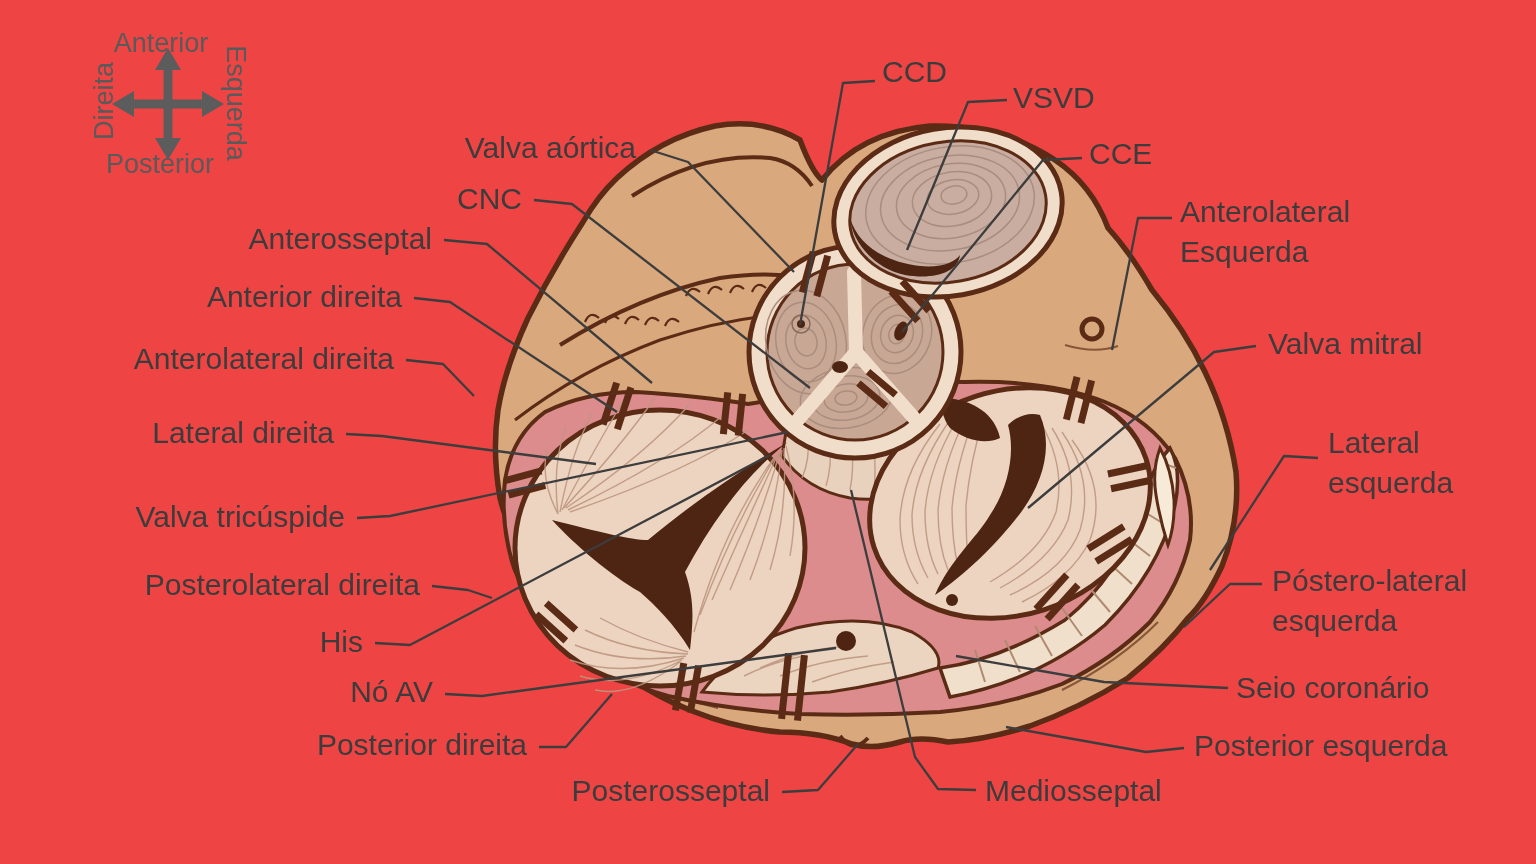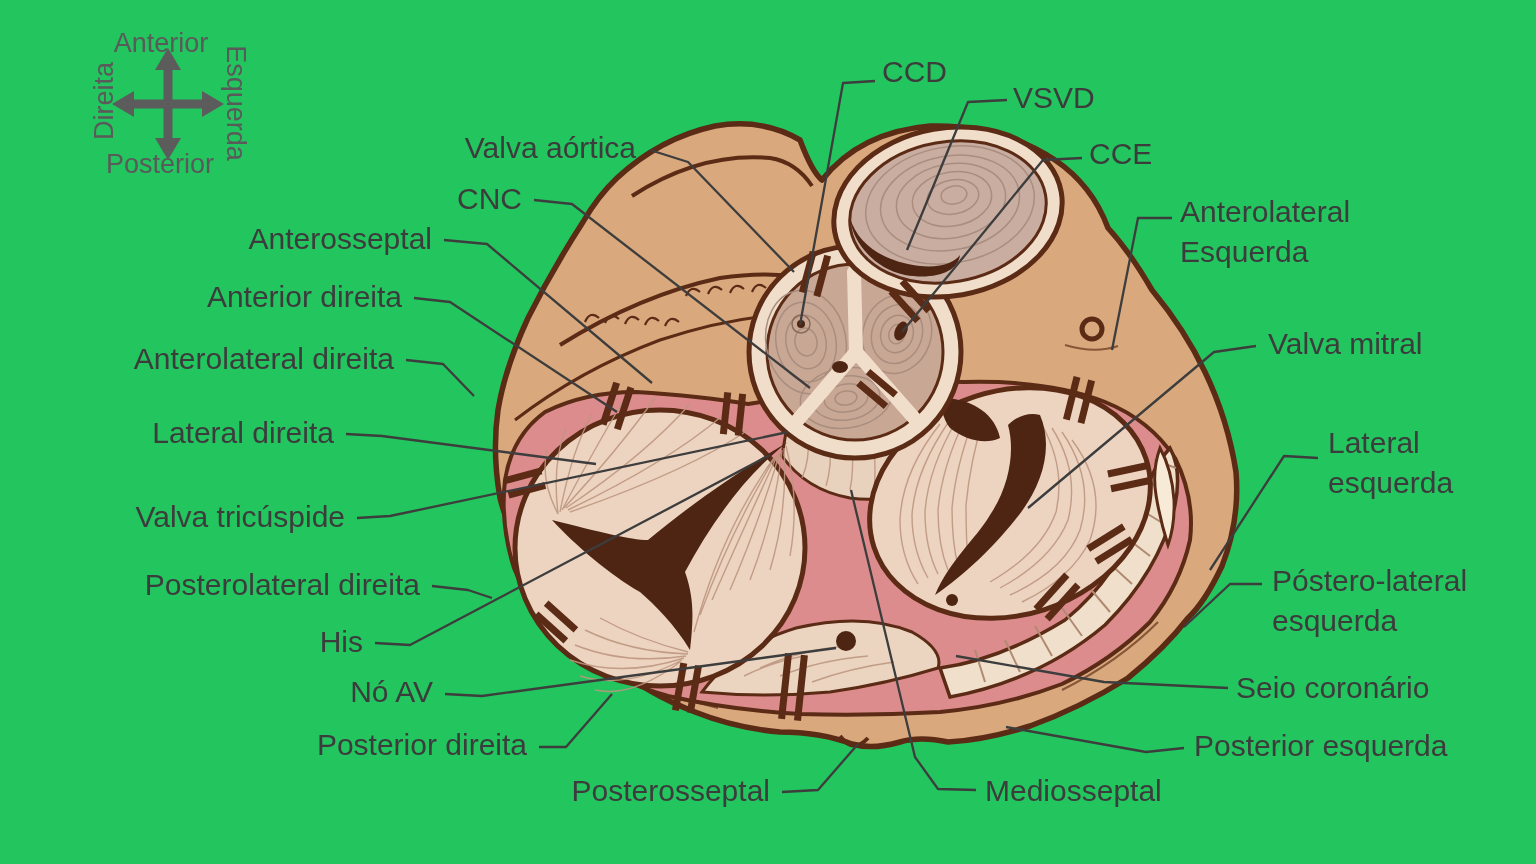--- a/index.html
+++ b/index.html
@@ -1,16 +1,16 @@
 <!DOCTYPE html>
 <html><head>
 <meta charset="utf-8">
 <style>
   html,body{margin:0;padding:0;background:#fff;}
-  #stage{position:relative;width:1536px;height:864px;background:#22c55e;overflow:hidden;}
+  #stage{position:relative;width:1536px;height:864px;background:#ef4444;overflow:hidden;}
   svg{display:block;}
   .lbl{font-family:"Liberation Sans",sans-serif;font-size:30px;fill:#3C3C3C;}
   .lbl-end{text-anchor:end;}
   .lbl-mid{text-anchor:middle;}
   .compass-text{font-family:"Liberation Sans",sans-serif;font-size:27px;fill:#5A5A5A;}
   .leader{stroke:#3D3D3D;stroke-width:2.3;fill:none;stroke-linejoin:round;}
   .oln{stroke:#5B2B16;fill:none;} .w4{stroke-width:4;} .w3{stroke-width:3;} .w2{stroke-width:2.2;}
   .tick line{stroke:#5B2B16;stroke-width:7;}
   .streak{stroke:#BE9680;stroke-width:1.4;fill:none;opacity:.9;}
   .contour{stroke:#A98D7E;stroke-width:1.5;fill:none;}

